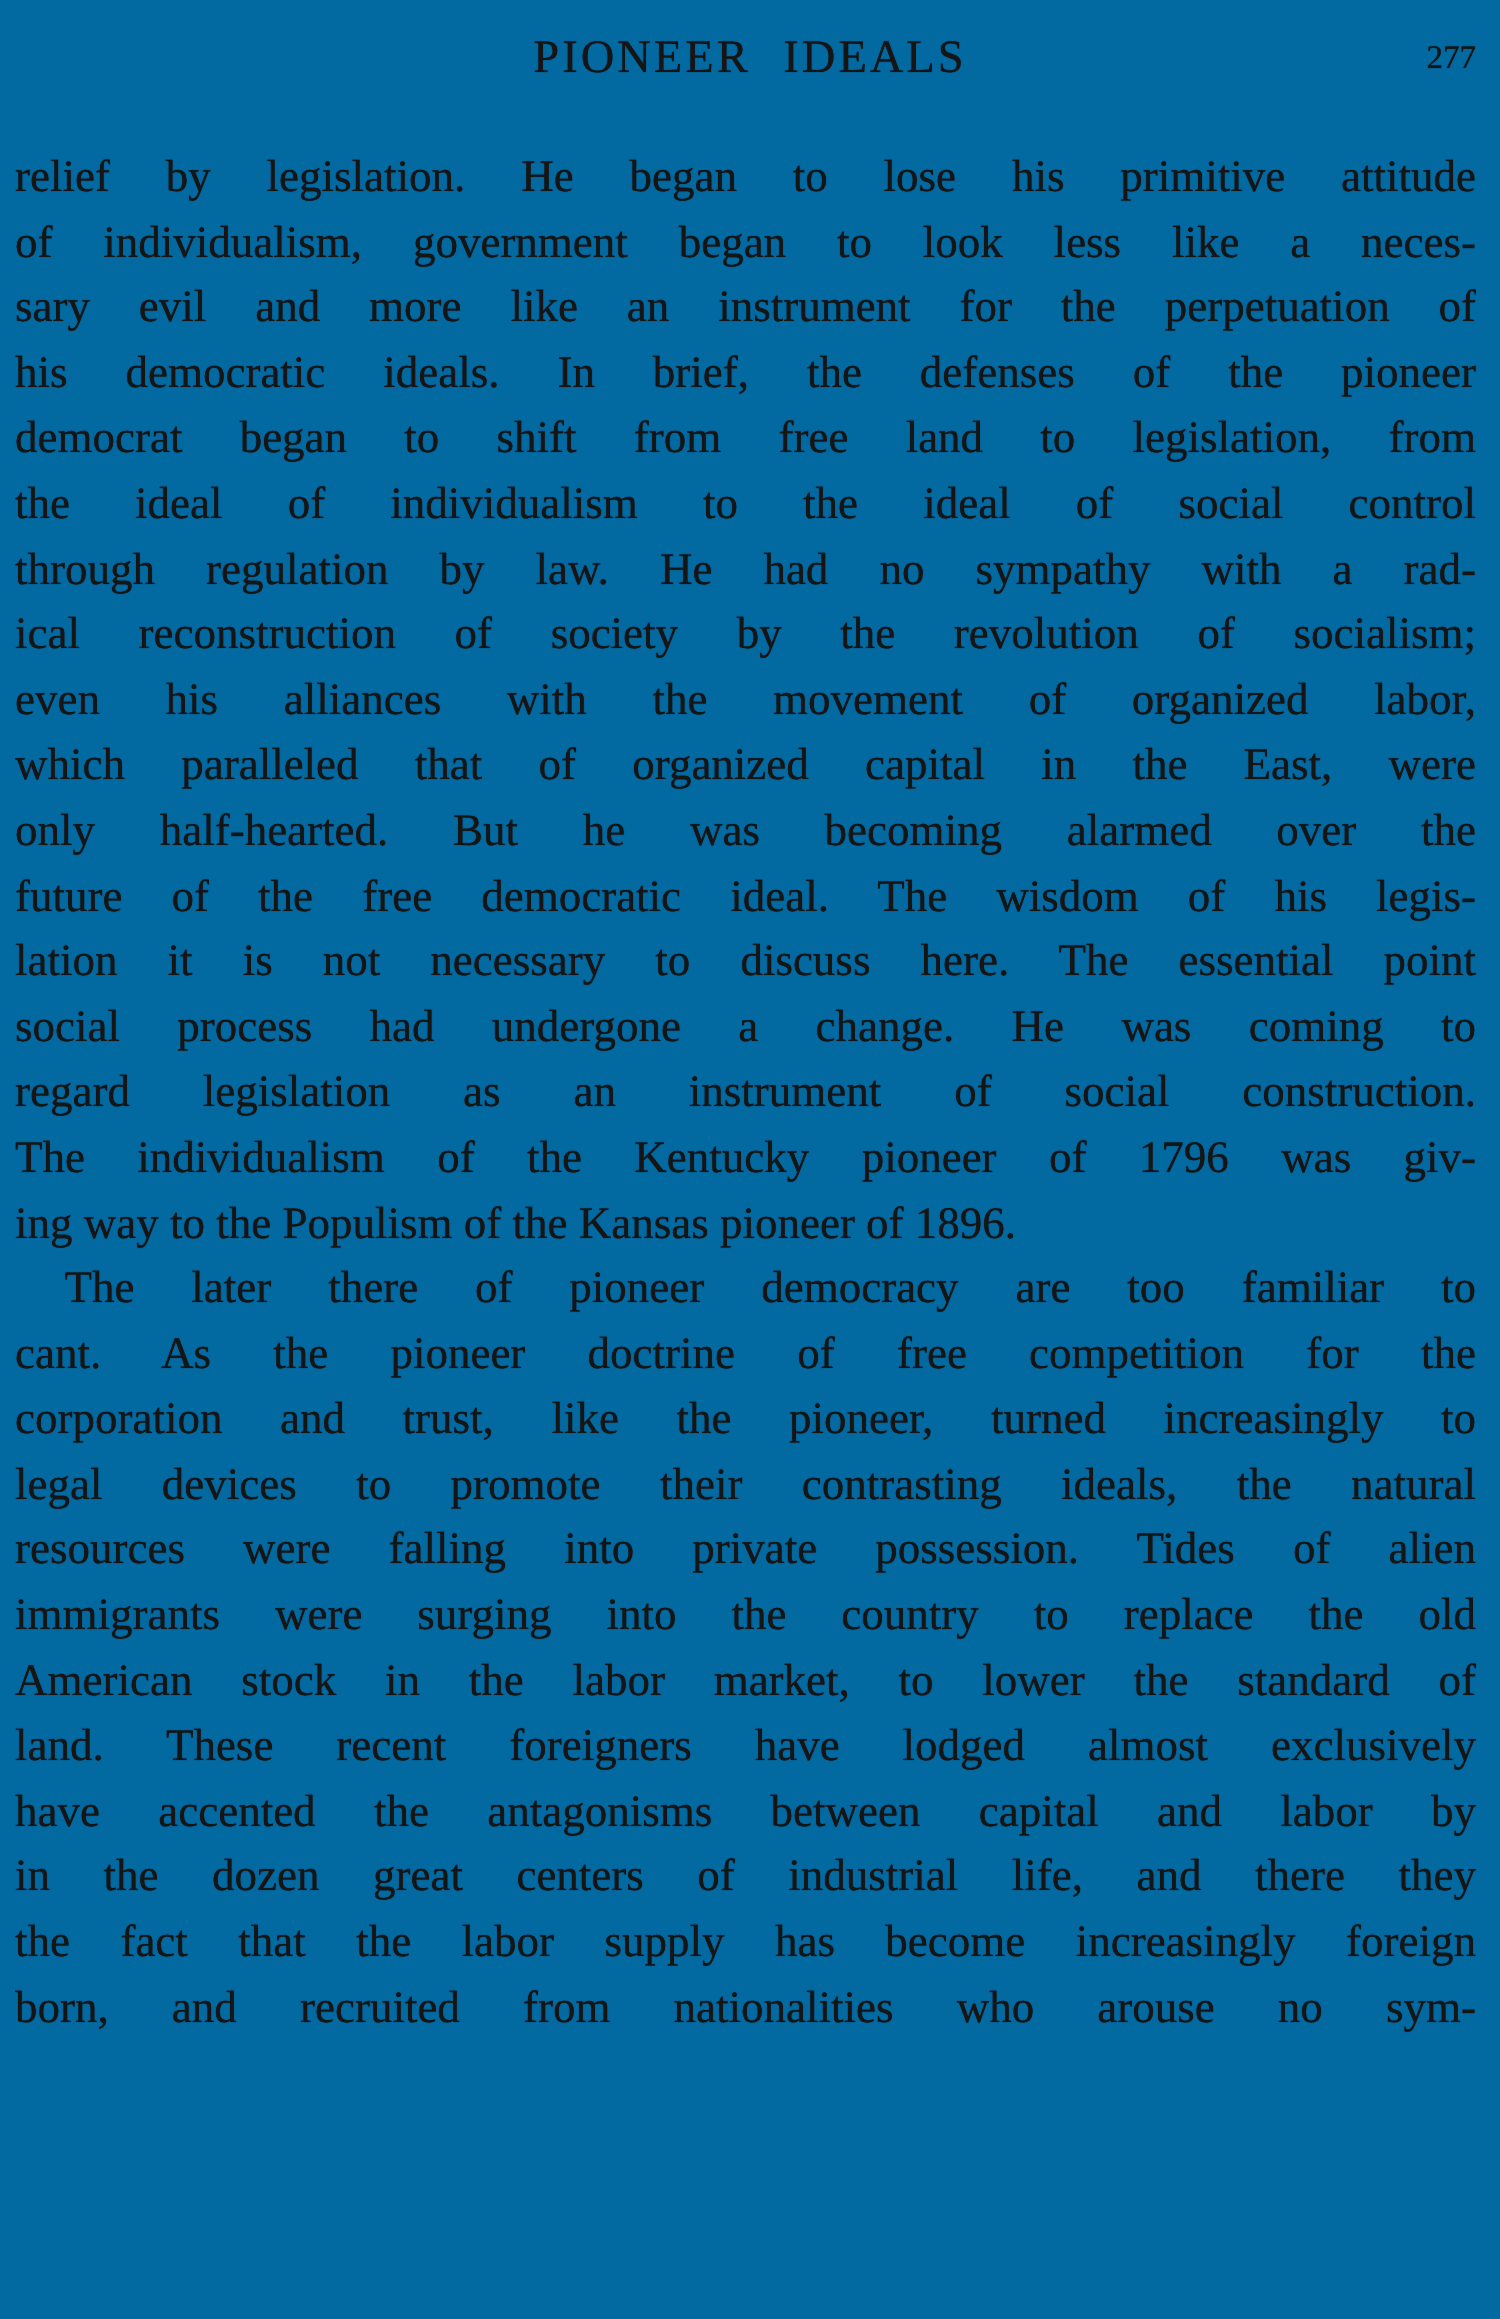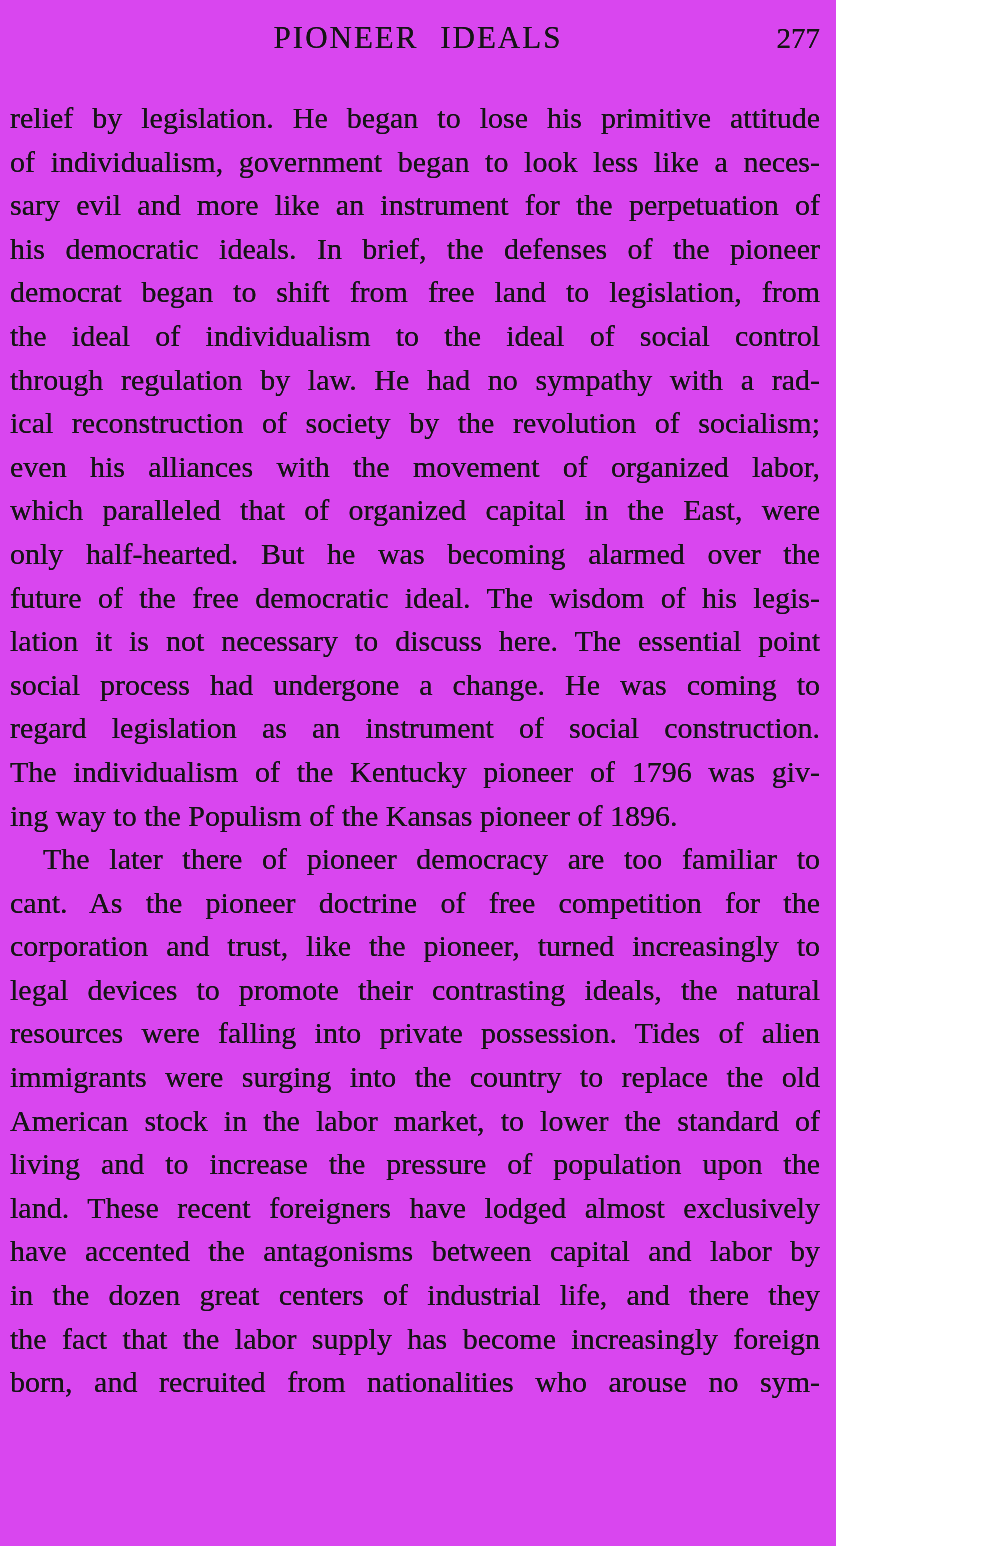--- a/index.html
+++ b/index.html
@@ -2,23 +2,23 @@
 <html><head>
 <meta charset="utf-8">
 <style>
   html, body {
     margin: 0;
     padding: 0;
     background: #ffffff;
   }
   .page {
     position: relative;
-    width: 836px;
+    width: 1000px;
     height: 1546px;
-    background: #d946ef;
+    background: #0369a1;
     color: #151515;
     font-family: "Liberation Serif", "DejaVu Serif", serif;
     overflow: hidden;
   }
   .header {
     position: absolute;
     top: 18px;
     left: 0;
     right: 0;
     height: 44px;
@@ -32,21 +32,21 @@
     line-height: 40px;
     letter-spacing: 2px;
     word-spacing: 12px;
     white-space: nowrap;
     text-shadow: 0 0 0.6px currentColor;
   }
   .page-number {
     position: absolute;
     right: 16px;
     top: 0;
-    font-size: 29px;
+    font-size: 22px;
     line-height: 40px;
     text-shadow: 0 0 0.6px currentColor;
   }
   .body-text {
     position: absolute;
     top: 96px;
     left: 10px;
     right: 16px;
   }
   .paragraph {
@@ -96,21 +96,20 @@
         <div class="line no-just">ing way to the Populism of the Kansas pioneer of 1896.</div>
       </div>
     <div class="paragraph">
         <div class="line indent">The later there of pioneer democracy are too familiar to</div>
         <div class="line">cant. As the pioneer doctrine of free competition for the</div>
         <div class="line">corporation and trust, like the pioneer, turned increasingly to</div>
         <div class="line">legal devices to promote their contrasting ideals, the natural</div>
         <div class="line">resources were falling into private possession. Tides of alien</div>
         <div class="line">immigrants were surging into the country to replace the old</div>
         <div class="line">American stock in the labor market, to lower the standard of</div>
-        <div class="line">living and to increase the pressure of population upon the</div>
         <div class="line">land. These recent foreigners have lodged almost exclusively</div>
         <div class="line">have accented the antagonisms between capital and labor by</div>
         <div class="line">in the dozen great centers of industrial life, and there they</div>
         <div class="line">the fact that the labor supply has become increasingly foreign</div>
         <div class="line">born, and recruited from nationalities who arouse no sym-</div>
       </div>
   </div>
 </div>
 
 </body></html>

